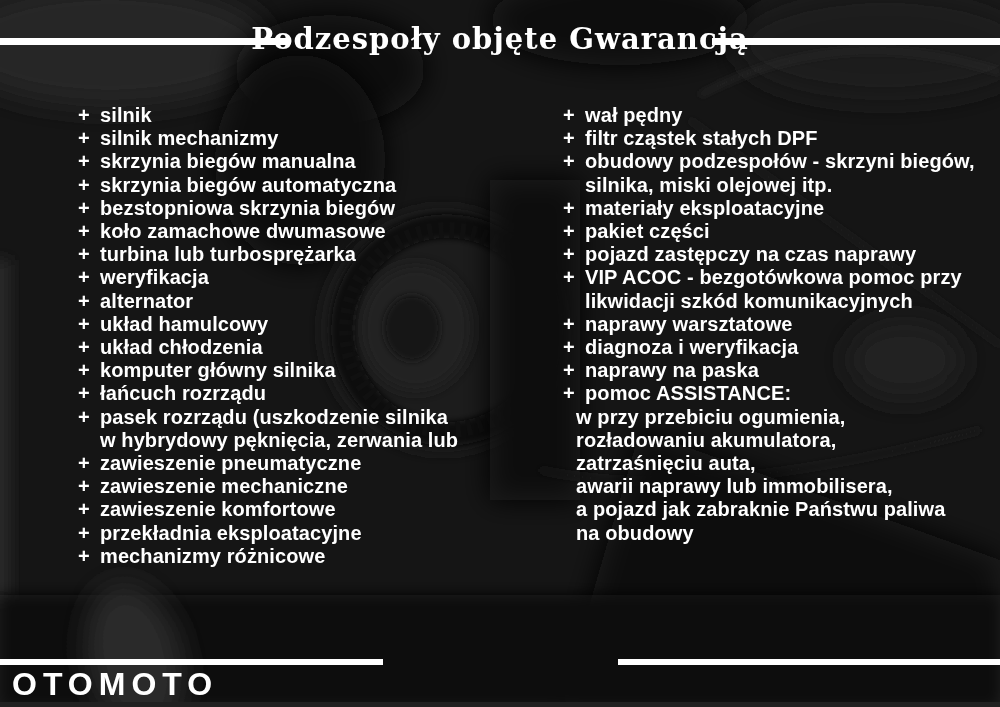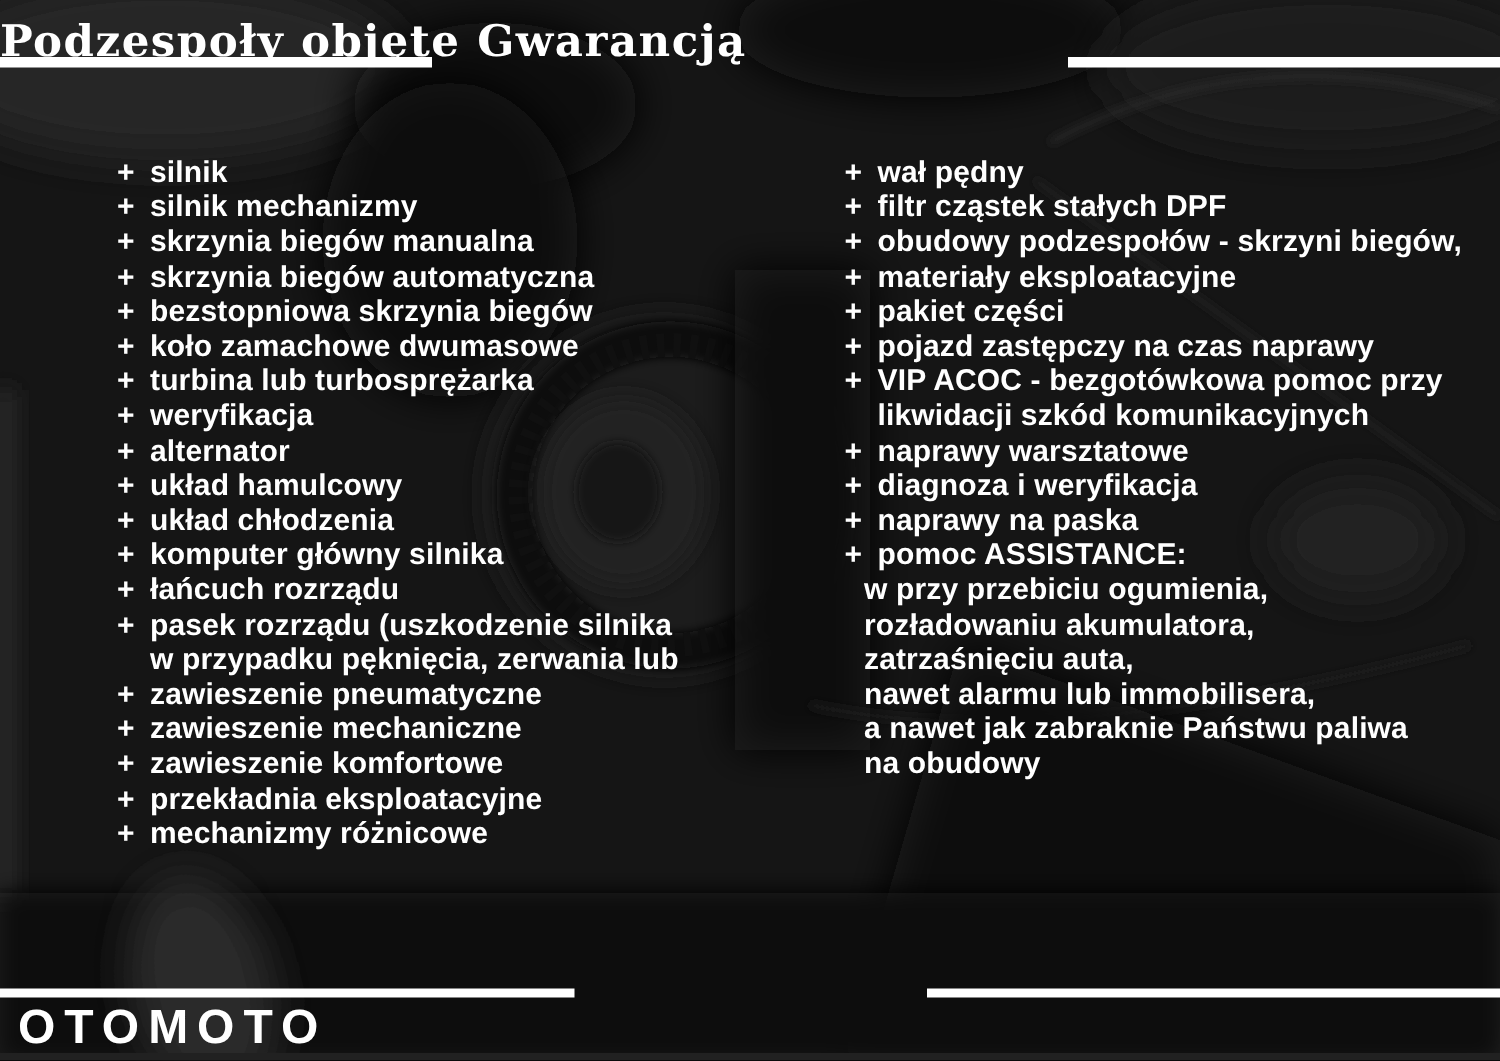--- a/index.html
+++ b/index.html
@@ -4,21 +4,21 @@
 <style>
   html,body{margin:0;padding:0;background:#000;}
   .canvas{
     position:relative;width:1000px;height:707px;overflow:hidden;
     background:#141414;
     font-family:"Liberation Sans", sans-serif;
   }
   .bg{position:absolute;left:0;top:0;width:1000px;height:707px;}
 
   
-  .title-row{position:absolute;left:0;top:8px;width:100%;}
+  .title-row{position:absolute;left:0;top:20px;width:100%;text-align:center;}
   .page-title{
     margin:0;display:inline-block;color:#fff;
     font-family:"DejaVu Serif", serif;font-weight:bold;
     font-size:29px;letter-spacing:1px;line-height:38px;
   }
   .rule{position:absolute;top:38px;height:7px;background:#fff;}
   .rule-left{left:0;width:288px;}
   .rule-right{left:712px;width:288px;}
 
   
@@ -175,21 +175,21 @@
       <div class="item">
         <span class="plus">+</span>
         <span class="text">
           <div class="ln">łańcuch rozrządu</div>
         </span>
       </div>
       <div class="item">
         <span class="plus">+</span>
         <span class="text">
           <div class="ln">pasek rozrządu (uszkodzenie silnika</div>
-          <div class="ln">w przypadku pęknięcia, zerwania lub</div>
+          <div class="ln">w hybrydowy pęknięcia, zerwania lub</div>
         </span>
       </div>
       <div class="item">
         <span class="plus">+</span>
         <span class="text">
           <div class="ln">zawieszenie pneumatyczne</div>
         </span>
       </div>
       <div class="item">
         <span class="plus">+</span>
@@ -226,20 +226,21 @@
       <div class="item">
         <span class="plus">+</span>
         <span class="text">
           <div class="ln">filtr cząstek stałych DPF</div>
         </span>
       </div>
       <div class="item">
         <span class="plus">+</span>
         <span class="text">
           <div class="ln">obudowy podzespołów - skrzyni biegów,</div>
+          <div class="ln">silnika, miski olejowej itp.</div>
         </span>
       </div>
       <div class="item">
         <span class="plus">+</span>
         <span class="text">
           <div class="ln">materiały eksploatacyjne</div>
         </span>
       </div>
       <div class="item">
         <span class="plus">+</span>
@@ -278,22 +279,22 @@
           <div class="ln">naprawy na paska</div>
         </span>
       </div>
       <div class="item">
         <span class="plus">+</span>
         <span class="text">
           <div class="ln">pomoc ASSISTANCE:</div>
           <div class="ln">w przy przebiciu ogumienia,</div>
           <div class="ln">rozładowaniu akumulatora,</div>
           <div class="ln">zatrzaśnięciu auta,</div>
-          <div class="ln">nawet alarmu lub immobilisera,</div>
-          <div class="ln">a nawet jak zabraknie Państwu paliwa</div>
+          <div class="ln">awarii naprawy lub immobilisera,</div>
+          <div class="ln">a pojazd jak zabraknie Państwu paliwa</div>
           <div class="ln">na obudowy</div>
         </span>
       </div>
     </div>
 
   <div class="frule frule-left"></div>
   <div class="frule frule-right"></div>
 
 
   <div class="otomoto">OTOMOTO</div>

